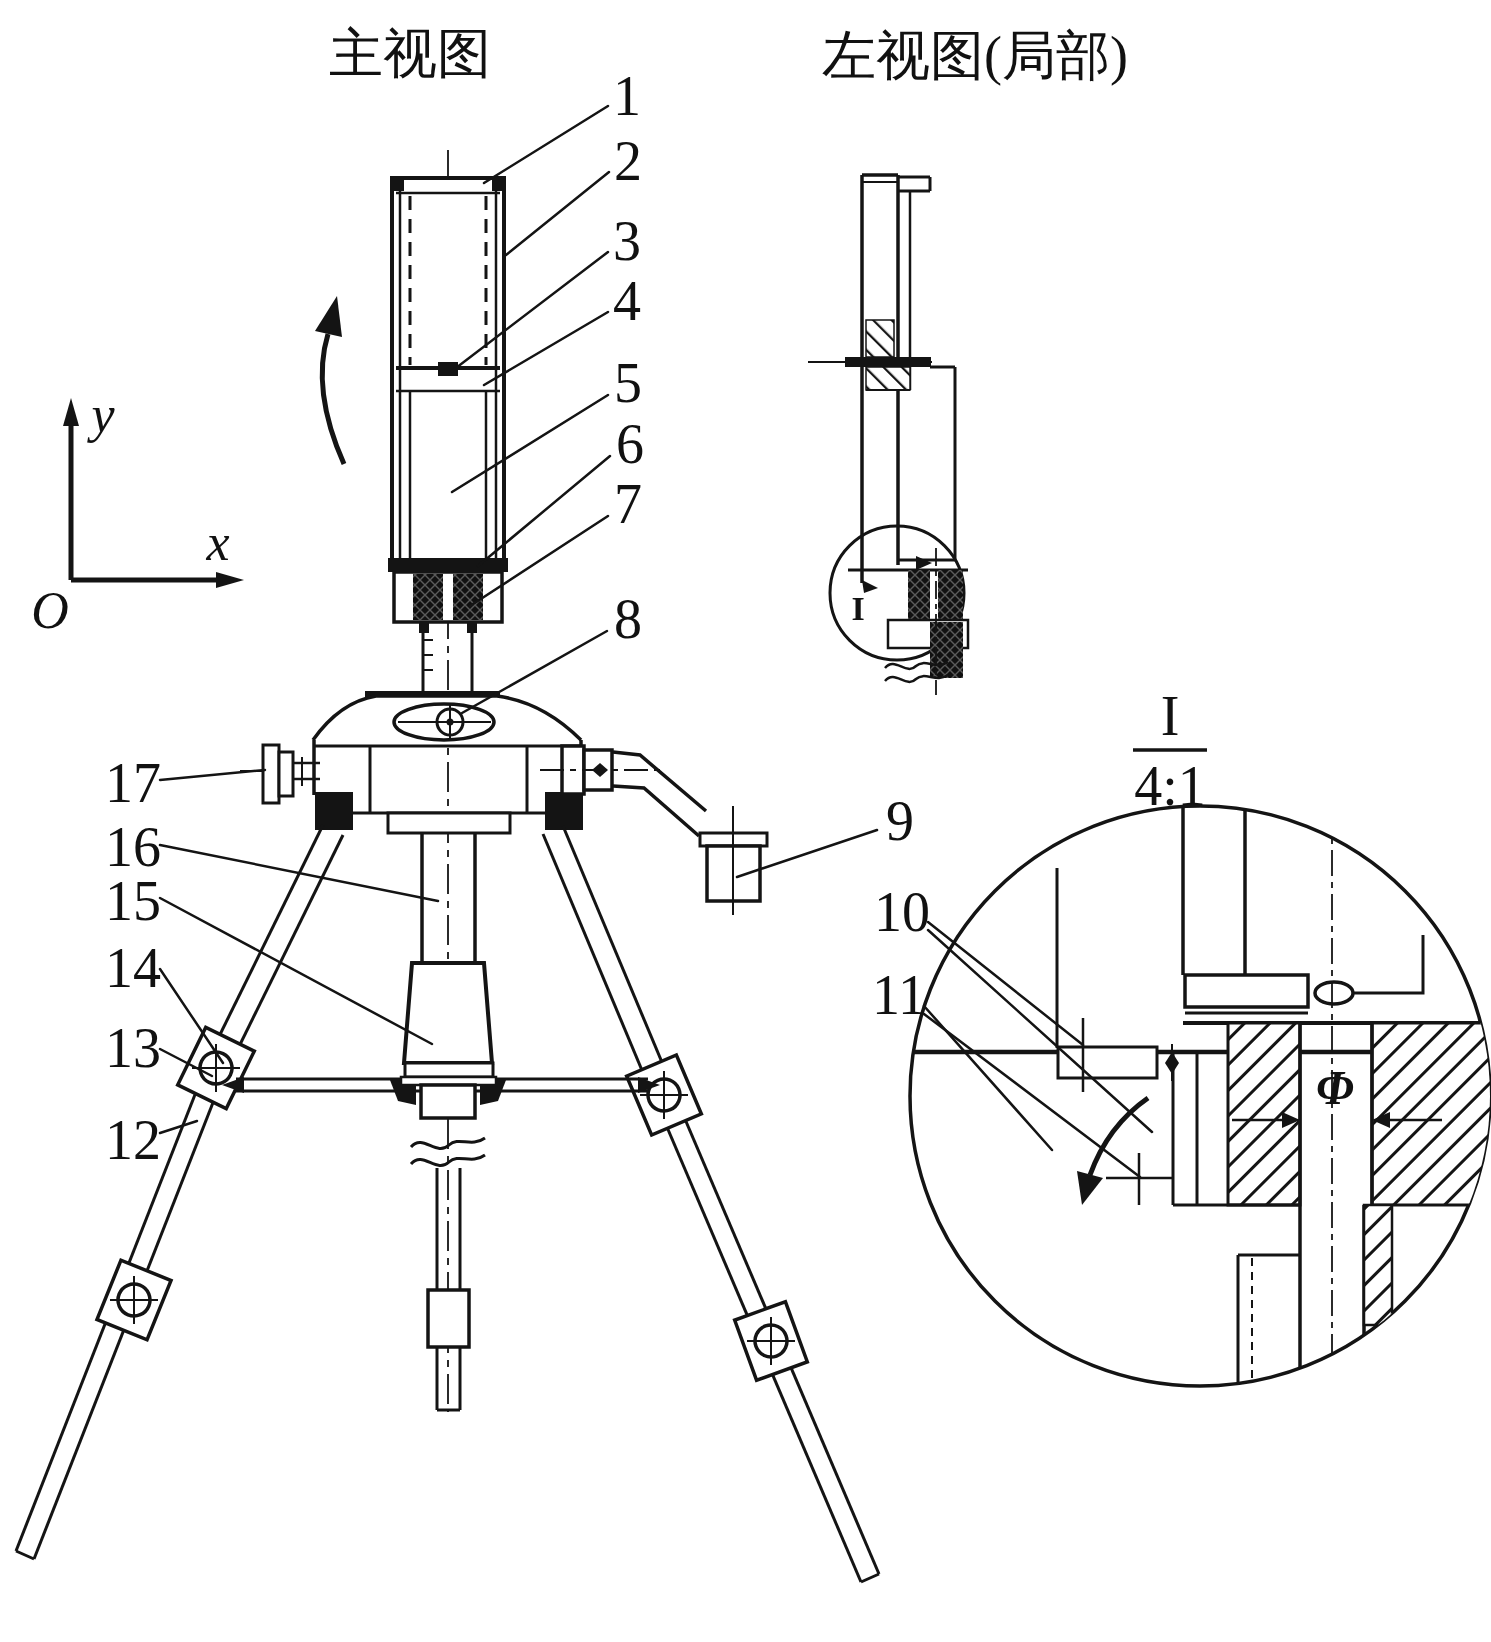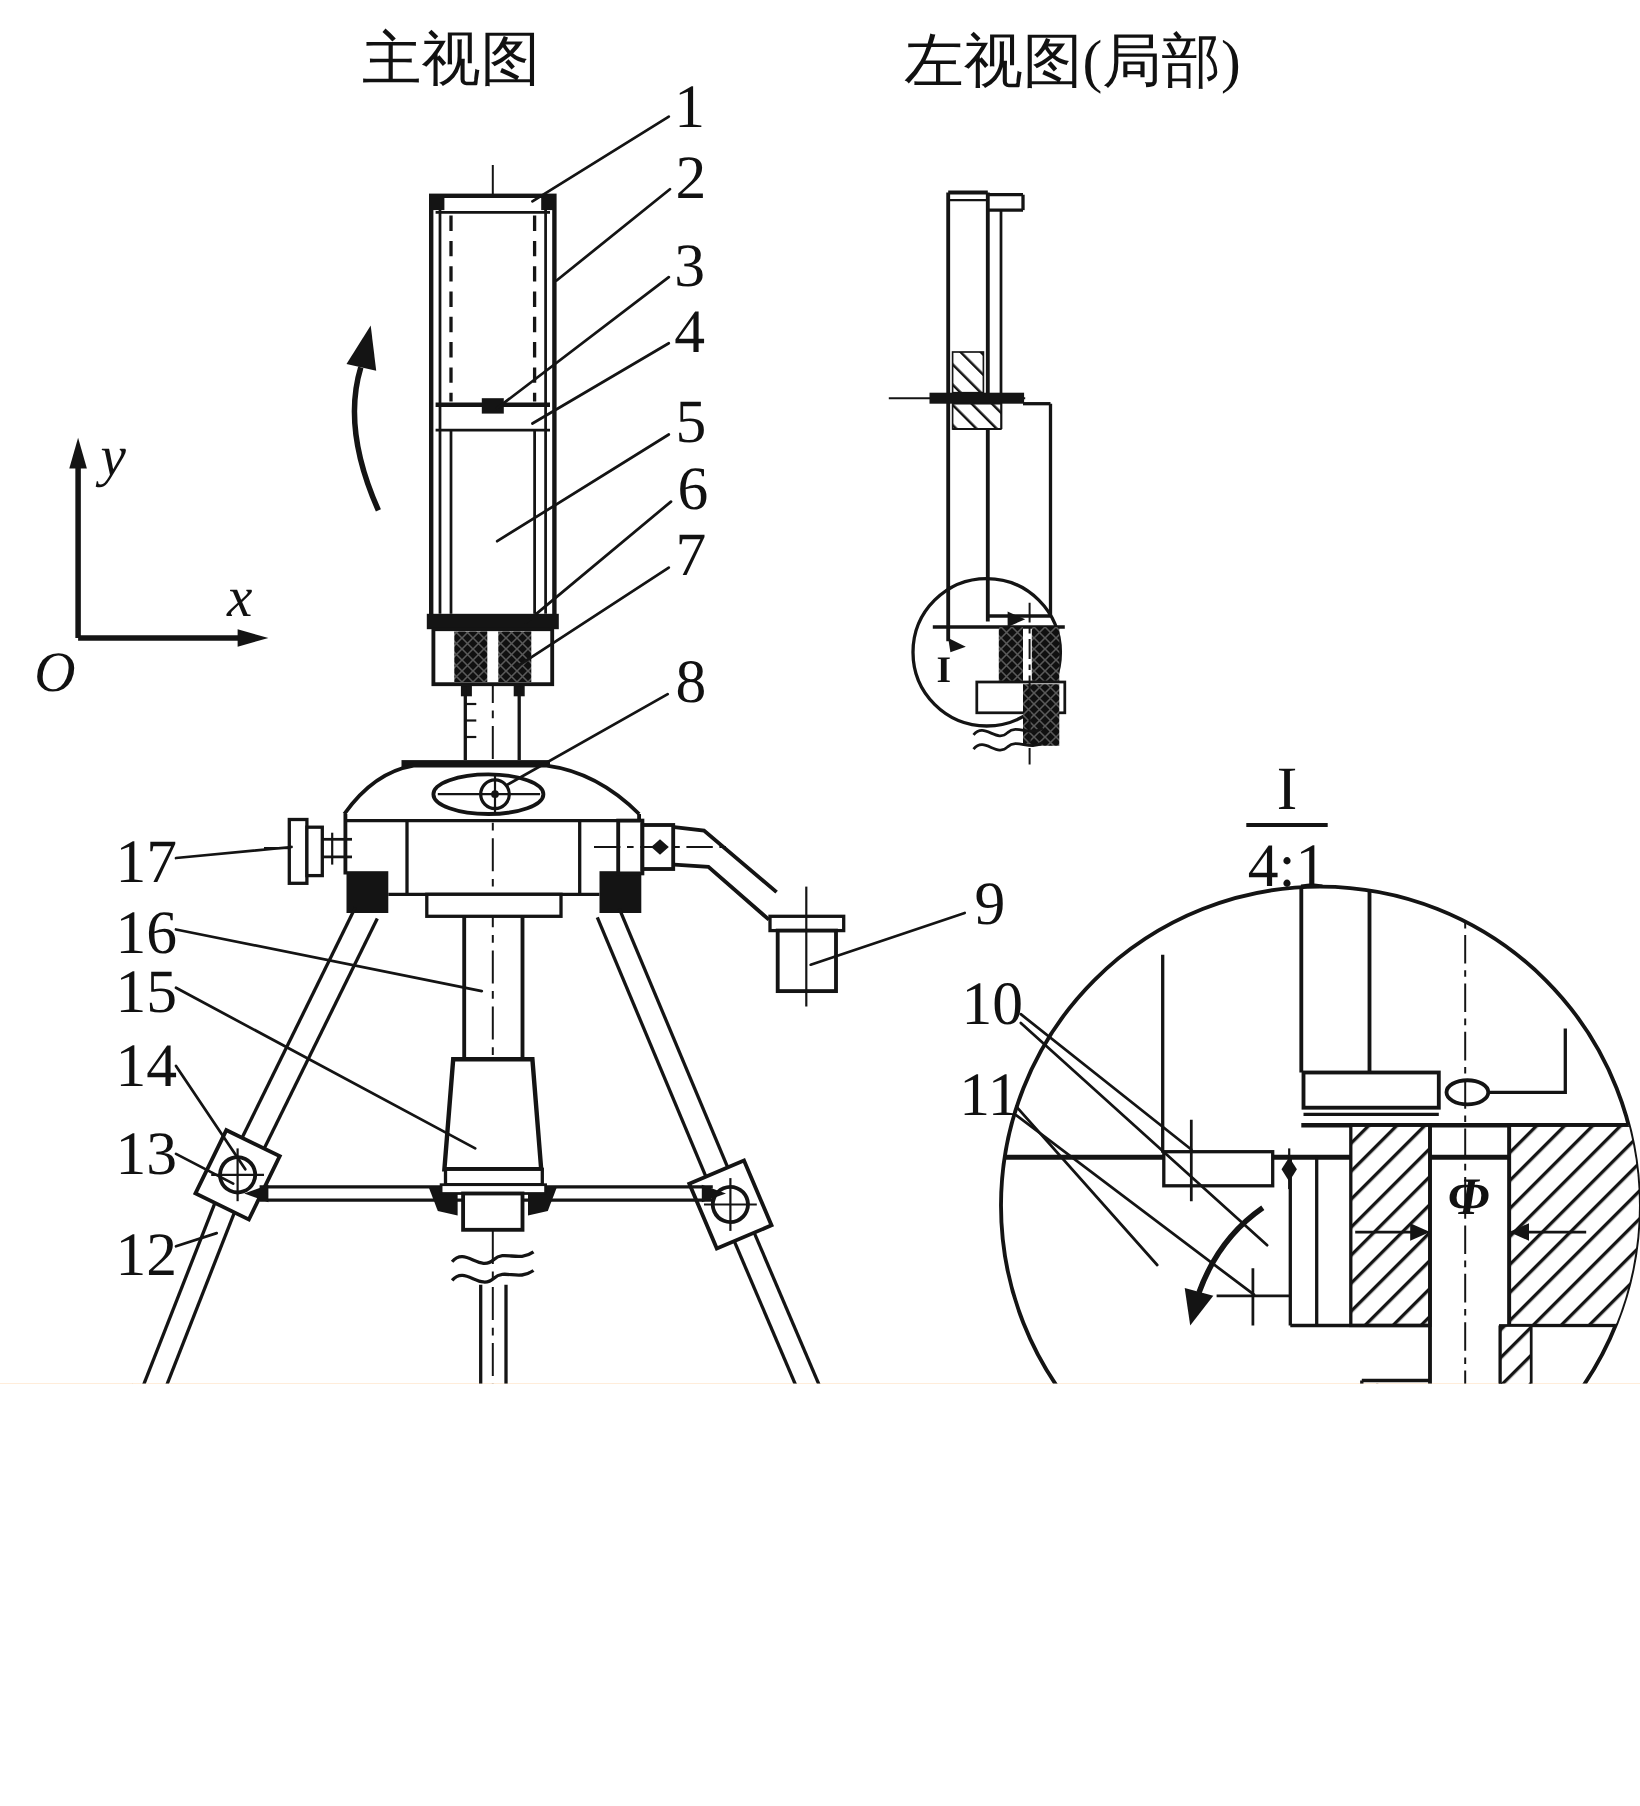--- a/index.html
+++ b/index.html
@@ -1,16 +1,16 @@
 <!DOCTYPE html>
 <html><head>
 <meta charset="utf-8">
 <style>
   html,body{margin:0;padding:0;background:#ffffff;}
-  #stage{position:relative;width:1491px;height:1258px;background:#fdba74;overflow:hidden;}
+  #stage{position:relative;width:1491px;height:1642px;background:#8b5cf6;overflow:hidden;}
   svg{position:absolute;top:0;left:0;}
   .cjk-title{font-family:"Liberation Serif","DejaVu Serif",serif;font-size:54px;fill:#111;}
   .part-num{font-family:"Liberation Serif","DejaVu Serif",serif;font-size:56px;fill:#111;}
   .axis-lbl{font-family:"Liberation Serif","DejaVu Serif",serif;font-style:italic;font-size:52px;fill:#111;}
   .detail-lbl{font-family:"Liberation Serif","DejaVu Serif",serif;font-size:56px;fill:#111;}
   .phi-lbl{font-family:"Liberation Serif","DejaVu Serif",serif;font-style:italic;font-weight:bold;font-size:48px;fill:#111;}
   .marker-lbl{font-family:"Liberation Serif","DejaVu Serif",serif;font-weight:bold;font-size:34px;fill:#111;}
   .ln{stroke:#141414;fill:none;}
   .fill-blk{fill:#141414;stroke:none;}
   .wht{fill:#ffffff;}

